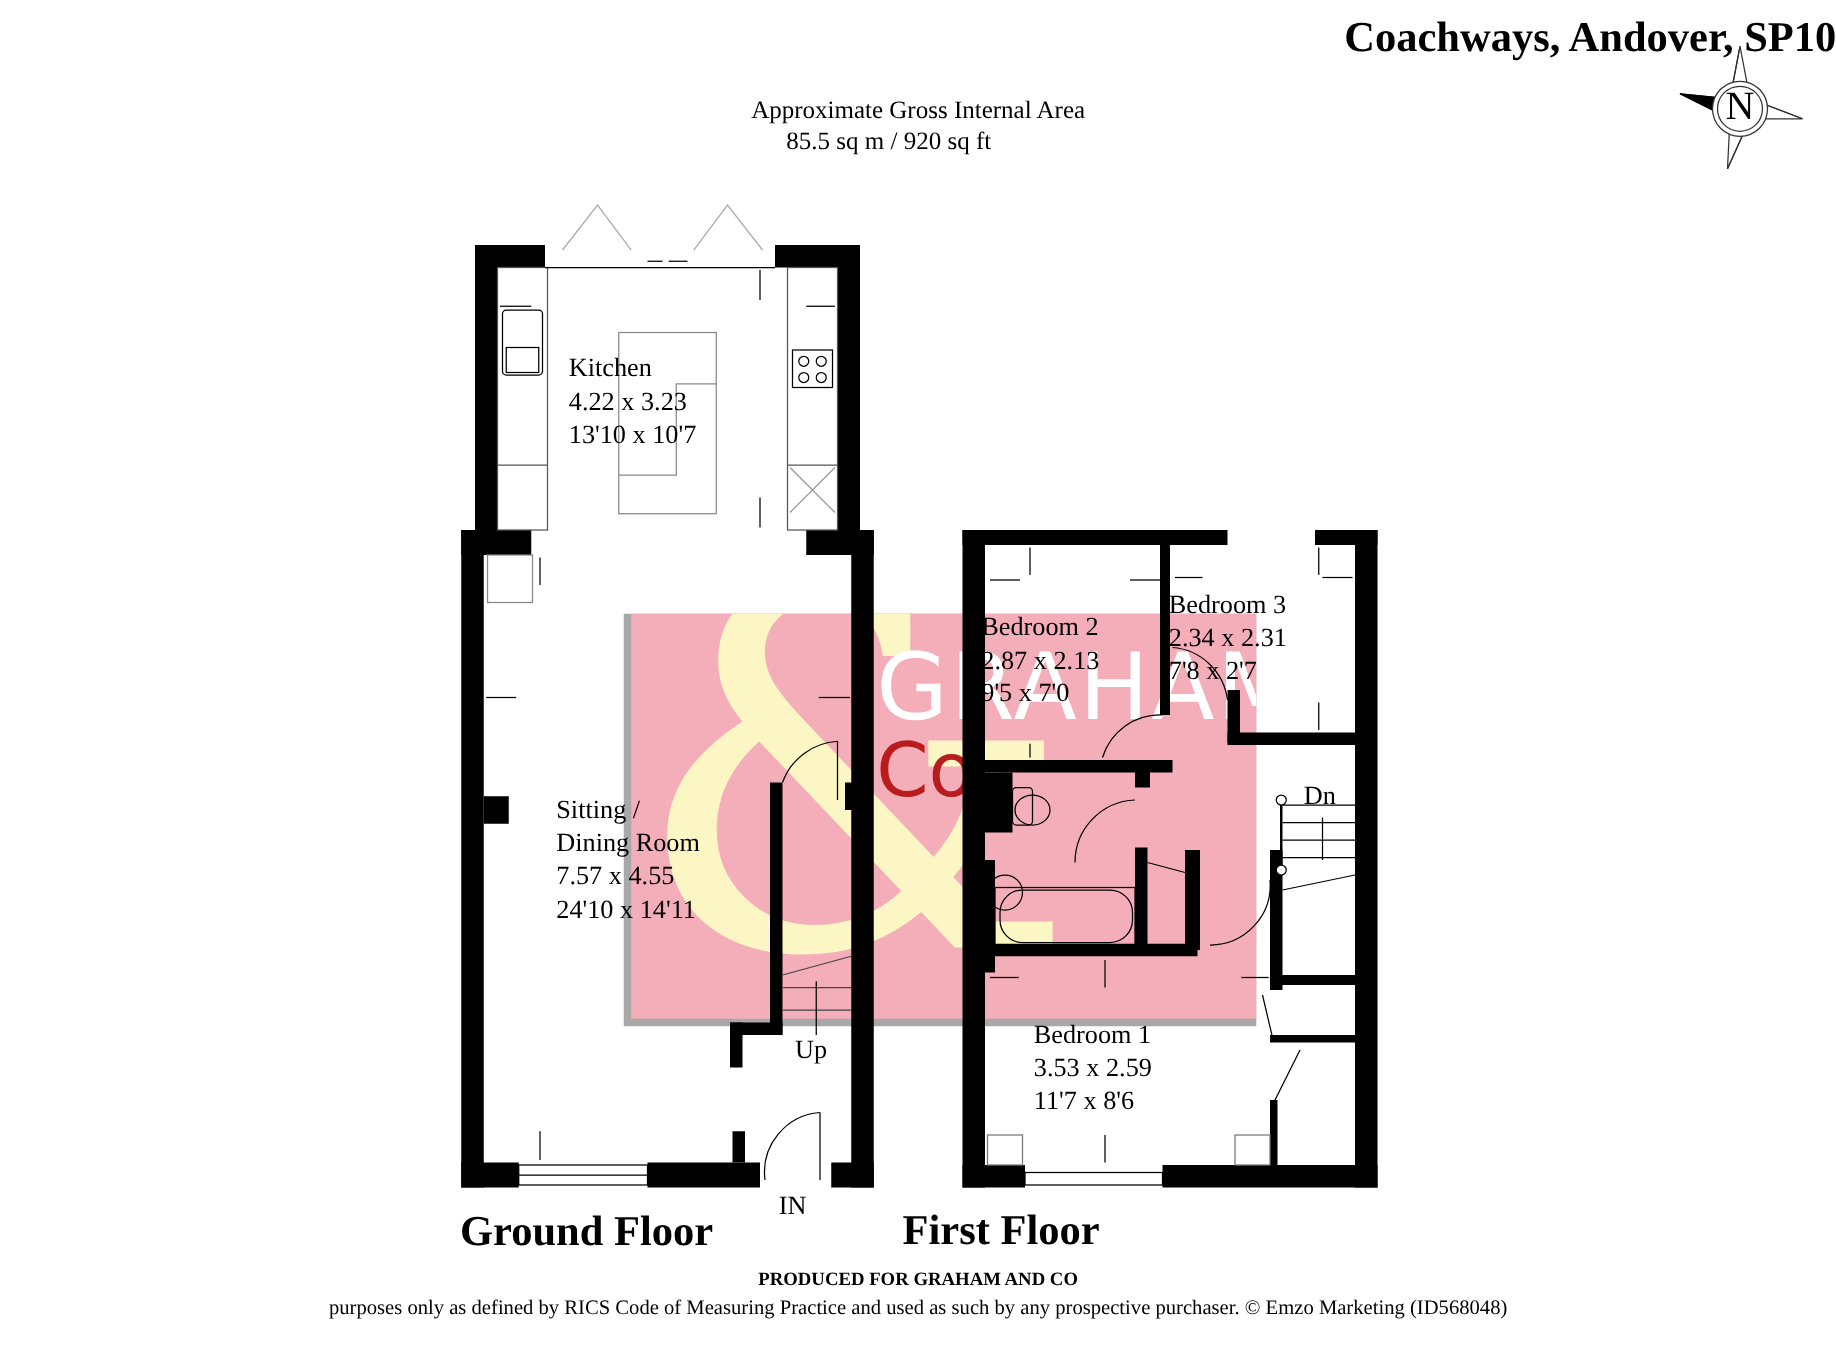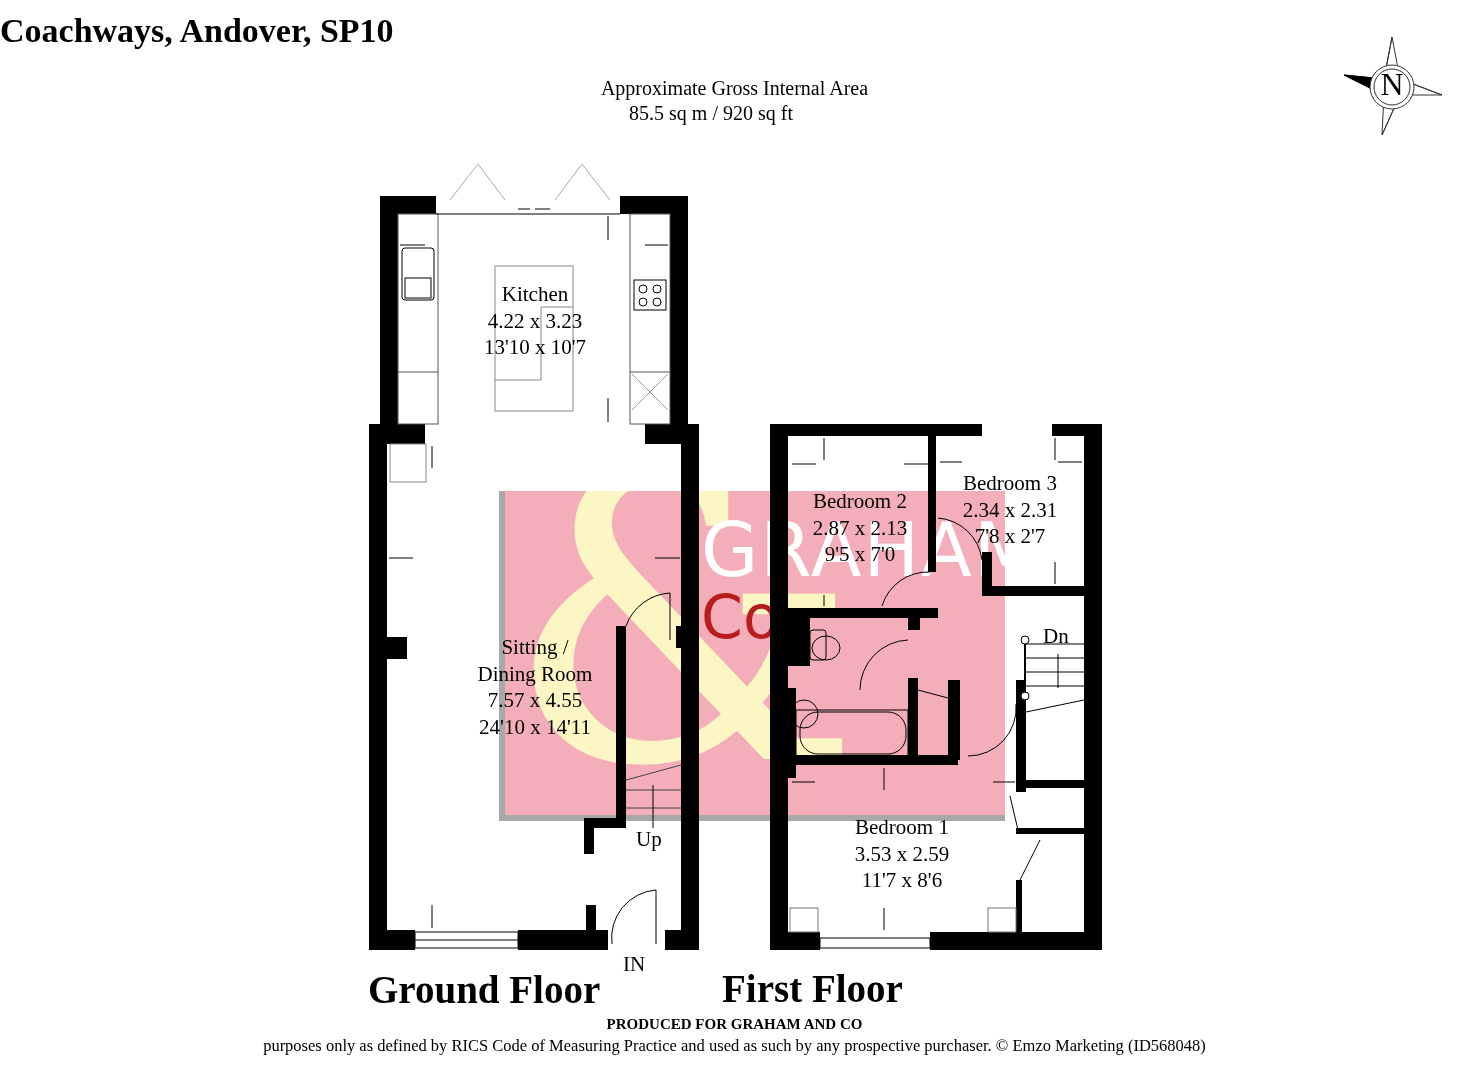--- a/index.html
+++ b/index.html
@@ -1,22 +1,22 @@
 <!DOCTYPE html>
 <html><head>
 <meta charset="utf-8">
 <style>
   html, body { margin:0; padding:0; background:#ffffff; }
   body { width:1469px; height:1080px; position:relative; overflow:hidden; font-family:"Liberation Serif", serif; color:#000; }
   .abs { position:absolute; }
-  .title { left:0; width:1469px; top:12px; text-align:left; font-size:34px; font-weight:bold; }
+  .title { left:0; width:1469px; top:12px; text-align:right; font-size:34px; font-weight:bold; }
   .area1 { left:0; width:1469px; top:77px; text-align:center; font-size:20px; }
   .area2 { left:0; width:1422px; top:102px; text-align:center; font-size:20px; }
-  .room-label { text-align:center; font-size:21px; line-height:26.5px; white-space:nowrap; }
-  .floor-label { font-size:39px; font-weight:bold; }
+  .room-label { font-size:21px; line-height:26.5px; white-space:nowrap; }
+  .floor-label { font-size:34px; font-weight:bold; }
   .small-label { font-size:21px; }
   .produced { left:0; width:1469px; top:1016px; text-align:center; font-size:15px; font-weight:bold; }
   .disclaimer { left:100px; width:1269px; top:1036px; text-align:center; font-size:16.5px; line-height:20px; }
   svg { position:absolute; left:0; top:0; }
 </style>
 </head>
 <body>
 
 <div class="abs title">Coachways, Andover, SP10</div>
 <div class="abs area1">Approximate Gross Internal Area</div>

